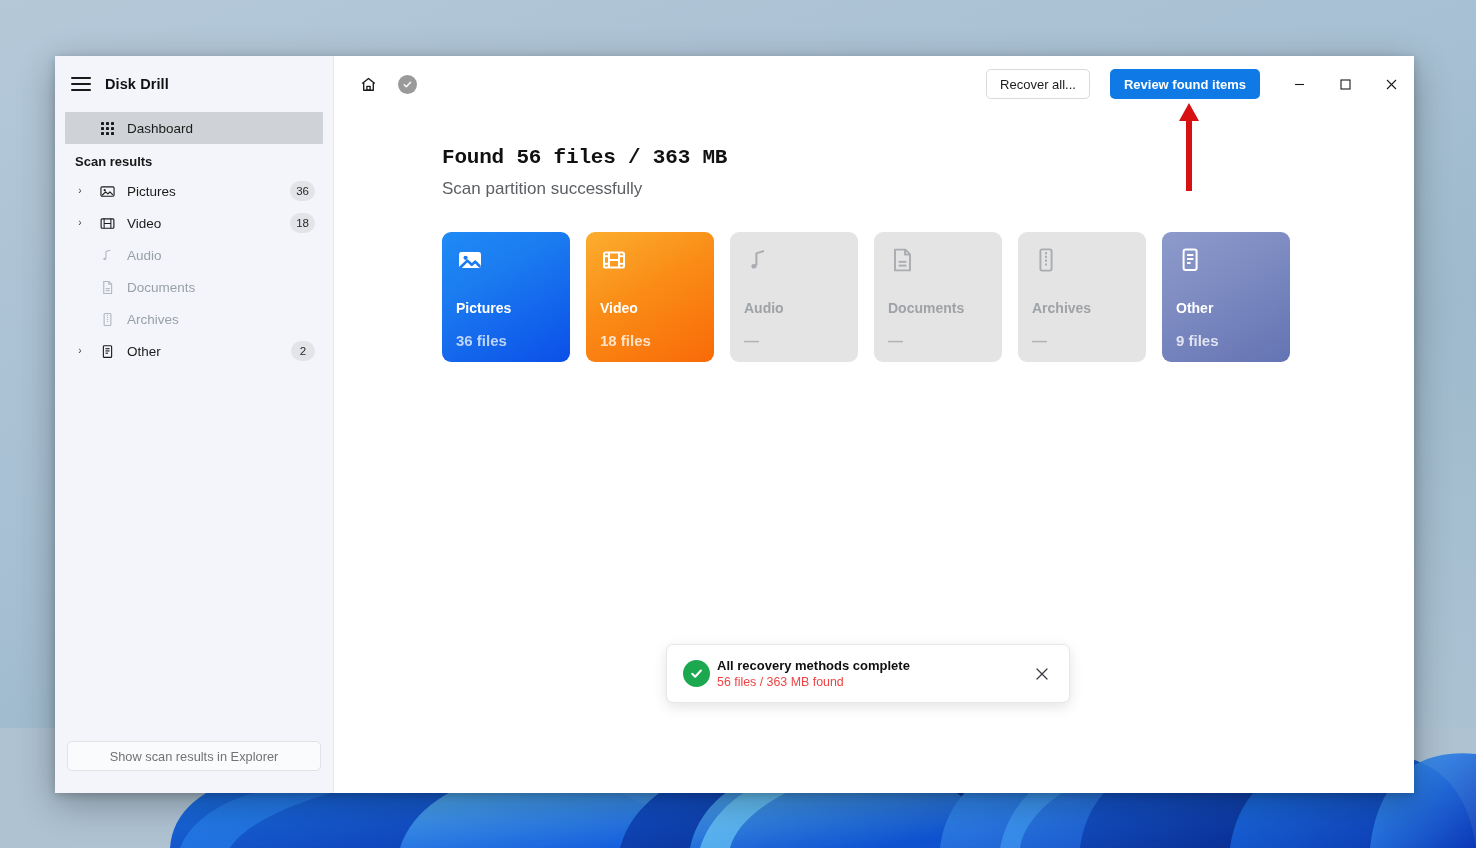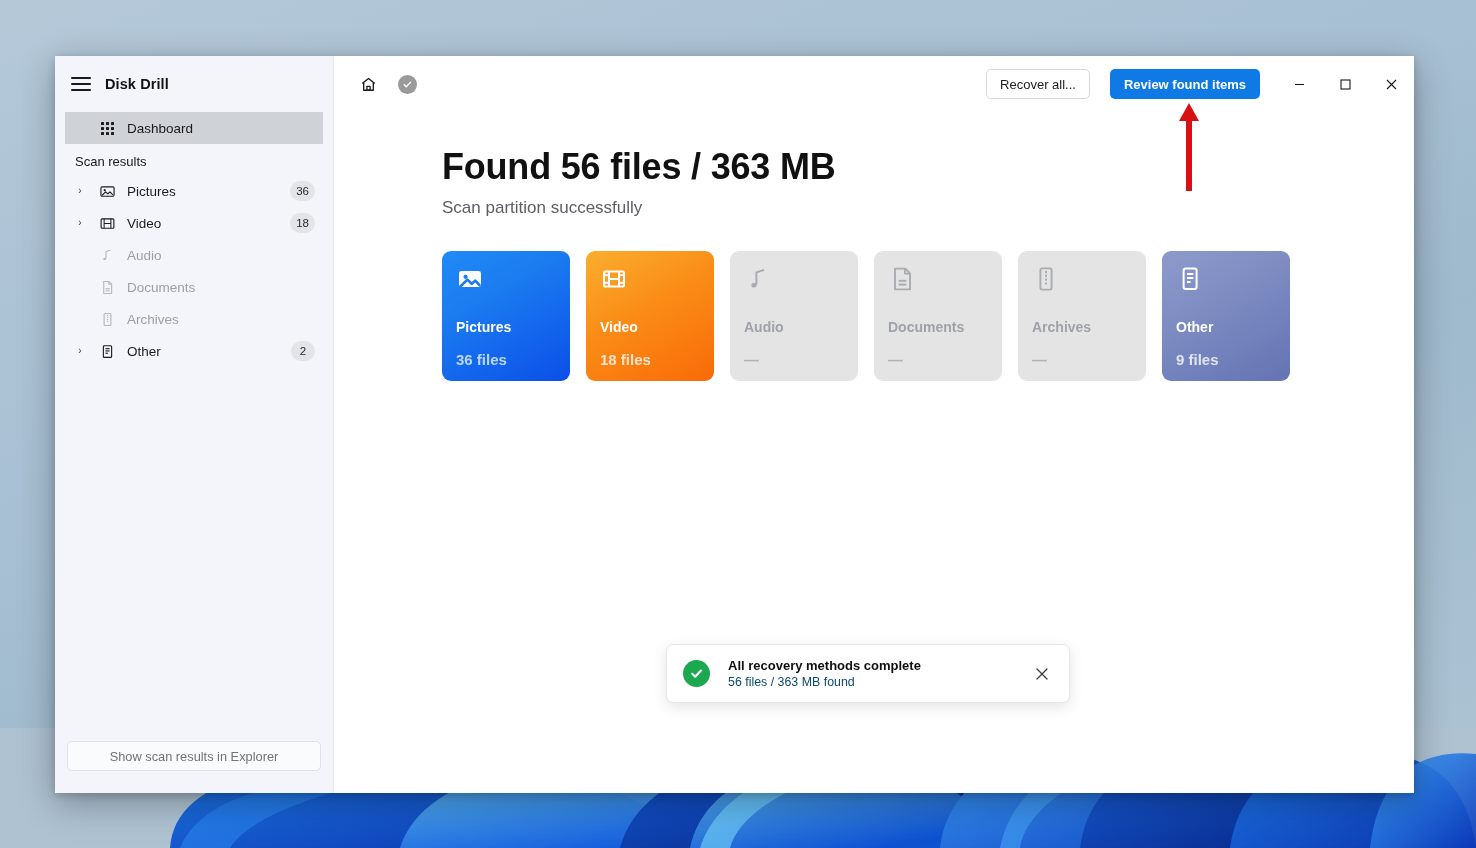--- a/index.html
+++ b/index.html
@@ -110,21 +110,21 @@
     border-radius: 10px;
     background: #e2e4e8;
     color: #2a2a2a;
     font-size: 11.5px;
     display: flex; align-items: center; justify-content: center;
     flex: 0 0 auto;
   }
 
   .section-label {
     font-size: 13px;
-    font-weight: 400;
+    font-weight: 700;
     color: #171717;
     padding: 10px 10px 6px 10px;
   }
 
   .sb-footer { padding: 12px 12px 22px 12px; }
   .sb-footer-btn {
     width: 100%;
     height: 30px;
     border: 1px solid #dfe2e8;
     border-radius: 5px;
@@ -204,24 +204,25 @@
   .win-btn {
     width: 46px; height: 44px;
     display: flex; align-items: center; justify-content: center;
     cursor: pointer; color: #1a1a1a;
   }
 
   
   .content { padding: 34px 0 0 108px; }
 
   .headline {
-    font-size: 36px;
+    font-size: 21px;
     font-weight: 600;
     color: #111111;
     letter-spacing: -0.2px;
+    font-family: Liberation Mono, monospace;
   }
   .subhead {
     margin-top: 10px;
     font-size: 17px;
     color: #5b5f64;
   }
 
   .cards {
     margin-top: 33px;
     display: flex;
@@ -274,31 +275,31 @@
     bottom: 90px;
     width: 404px;
     height: 59px;
     background: #ffffff;
     border: 1px solid #e6e7ea;
     border-radius: 7px;
     box-shadow: 0 4px 14px rgba(0,0,0,0.11);
     display: flex;
     align-items: center;
     padding: 0 14px 0 16px;
-    gap: 18px;
+    gap: 7px;
   }
   .toast-check {
     width: 27px; height: 27px; flex: 0 0 27px;
     border-radius: 50%;
     background: #1ca84f;
     display: flex; align-items: center; justify-content: center;
   }
   .toast-body { flex: 1 1 auto; }
   .toast-title { font-size: 13px; font-weight: 700; color: #101010; }
-  .toast-sub { font-size: 12.4px; color: #0c4a6e; margin-top: 2px; }
+  .toast-sub { font-size: 12.4px; color: #ef4444; margin-top: 2px; }
   .toast-close {
     width: 26px; height: 26px; flex: 0 0 26px;
     display: flex; align-items: center; justify-content: center;
     cursor: pointer; color: #3a3d42;
   }
 
   
   #annotation-arrow {
     position: absolute;
     left: 1172px;

